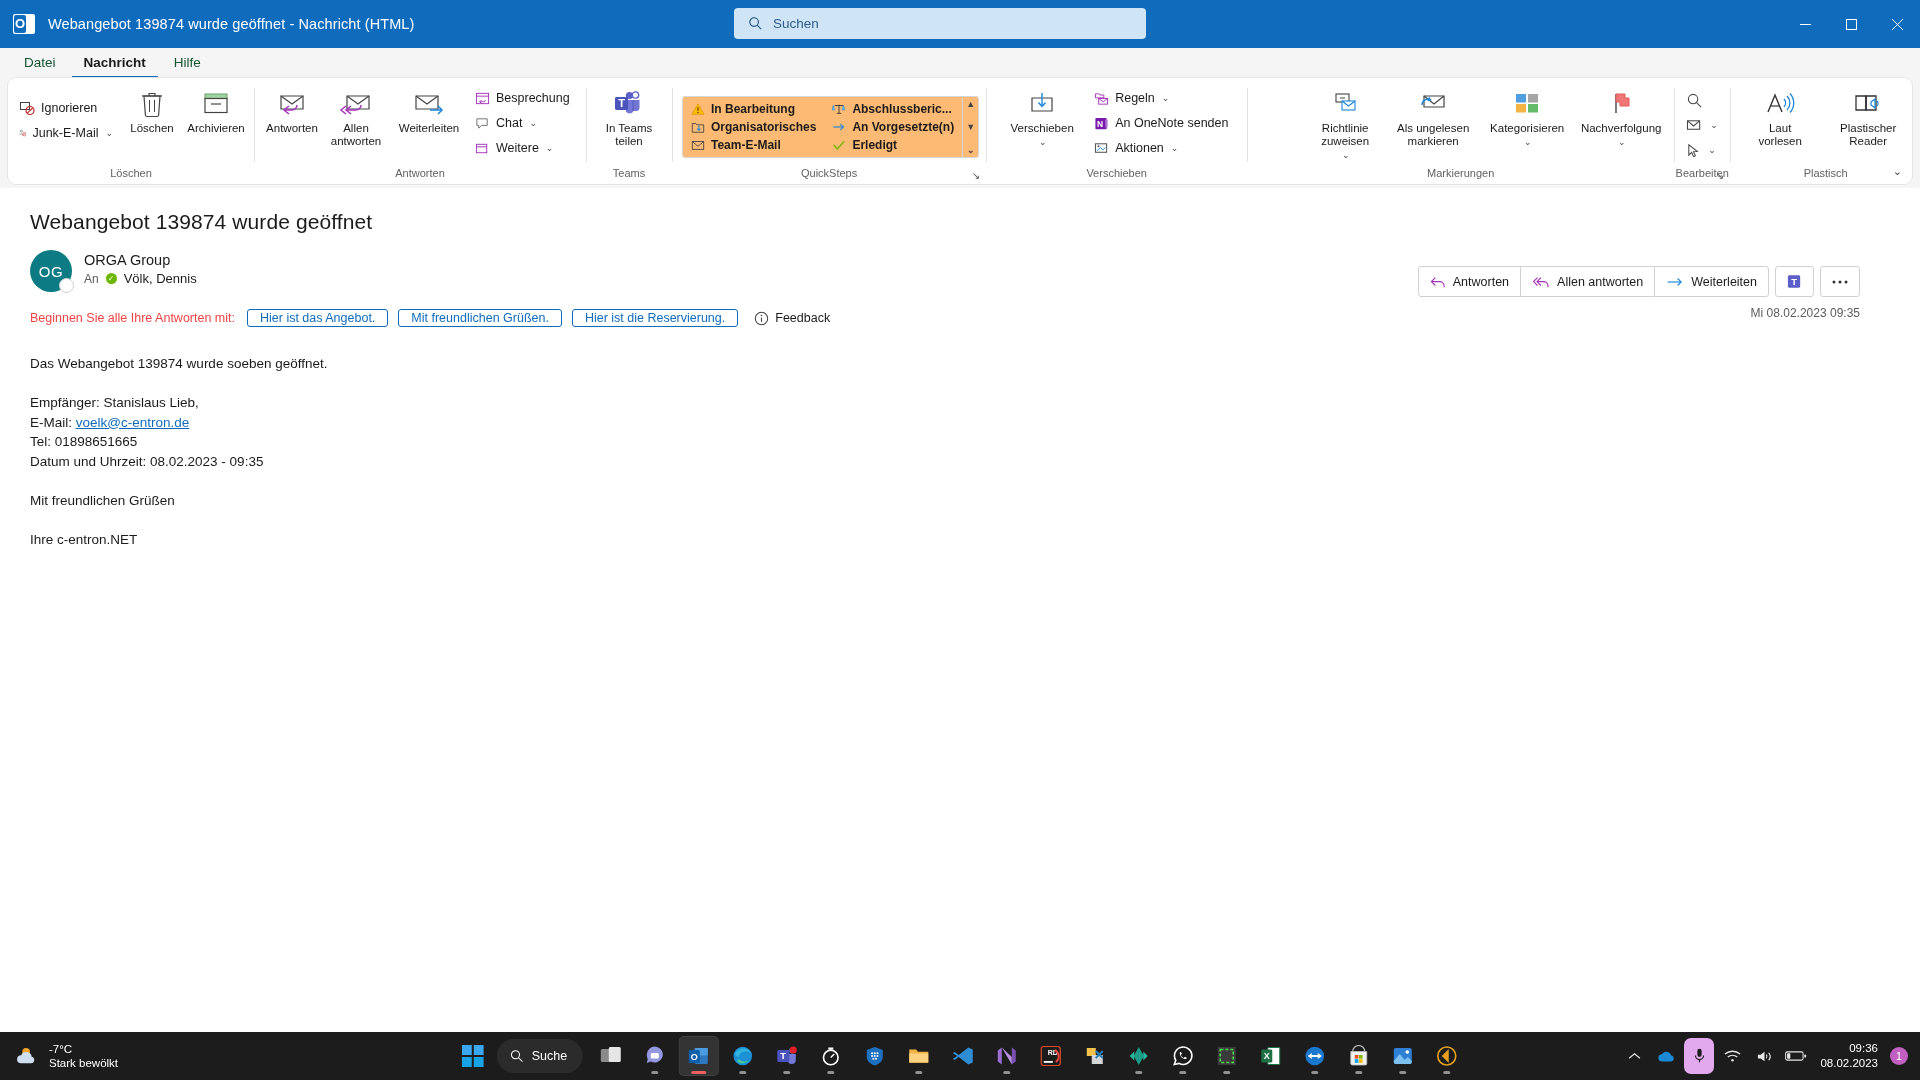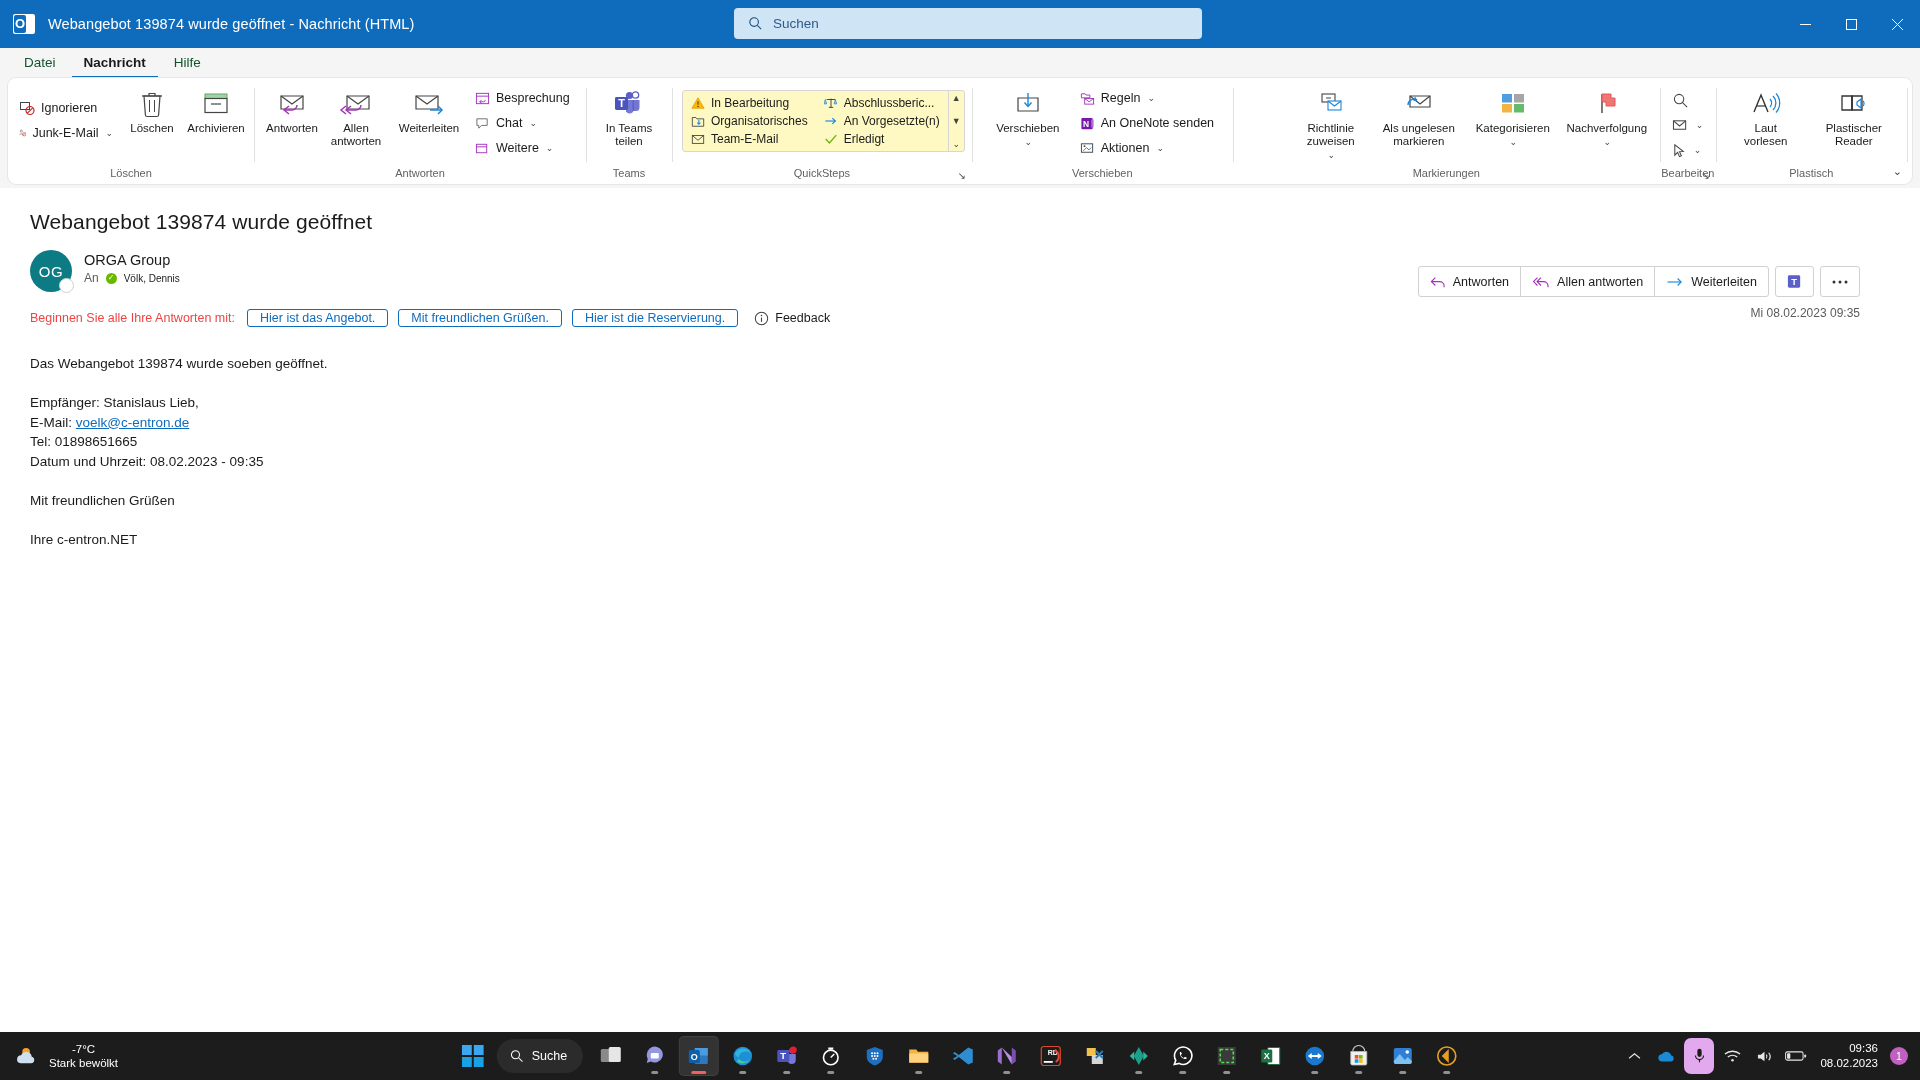--- a/index.html
+++ b/index.html
@@ -25,21 +25,21 @@
   .outlook-glyph::before {
     content:""; position:absolute; left:1px; top:1px; width:12px; height:18px;
     background:#0f6cbd; border-radius:2px;
   }
   .outlook-glyph::after {
     content:"O"; position:absolute; left:2px; top:0px; font-size:13px; color:#fff;
     font-weight:bold; line-height:20px;
   }
   #window-title { font-size: 14.5px; letter-spacing: .1px; white-space: nowrap; }
   #search-wrap {
-    position: absolute; left: 734px; top: 8px; width: 468px; height: 31px;
+    position: absolute; left: 734px; top: 8px; width: 412px; height: 31px;
     background: #cfe4f5; border-radius: 4px; display: flex; align-items: center;
     padding-left: 14px; gap: 10px;
   }
   #search-wrap svg { flex: 0 0 auto; }
   #search-input {
     border: none; background: transparent; outline: none; width: 100%;
     font-family: "Liberation Sans", sans-serif; font-size: 13.5px; color: #1b4f82;
   }
   #search-input::placeholder { color: #2b5b8c; opacity: 1; }
   #win-ctrl { position:absolute; right:0; top:0; height:48px; display:flex; }
@@ -84,22 +84,23 @@
   .smallcol { display:flex; flex-direction:column; justify-content:flex-start; gap:1px; padding-top:2px;}
   .smallbtn {
     display:flex; align-items:center; gap:6px; height:24px; padding: 0 6px 0 4px;
     border-radius:3px; cursor: default; white-space: nowrap;
   }
   .smallbtn .lbl { font-size:12.5px; color:#1b1b1b; }
   .chev { font-size: 9px; color:#444; margin-left:1px; }
 
   
   .qsbox {
-    border:1px solid #d6d6d6; border-radius:3px; display:flex; height: 62px; margin-top:6px;
-    background:#fef9c3;
+    border:1px solid #d6d6d6; border-radius:3px; display:flex; height: 62px; margin-top:12px;
+    background:#fdba74;
+    font-weight:bold;
   }
   .qscols { display:flex; }
   .qscol { display:flex; flex-direction:column; padding: 3px 2px; }
   .qsitem {
     display:flex; align-items:center; gap:6px; height:18.5px; padding: 0 6px; border-radius:2px;
     white-space: nowrap; cursor: default;
   }
   .qsitem .lbl { font-size: 12px; color:#1b1b1b; }
   .qsscroll {
     width:16px; border-left:1px solid #d6d6d6; display:flex; flex-direction:column;
@@ -124,21 +125,21 @@
   }
   #fromtext { padding-top: 2px; }
   #sendername { font-size: 14.5px; color:#1b1b1b; }
   #torow { display:flex; align-items:center; gap:7px; margin-top:3px; }
   #tolabel { font-size:12px; color:#5b5b5b; }
   .presence-dot {
     width:11px; height:11px; border-radius:50%; background:#6bb700; position:relative;
     display:inline-flex; align-items:center; justify-content:center;
   }
   .presence-dot::after { content:"✓"; font-size:8px; color:#fff; line-height:1; }
-  #recipient { font-size:10px; color:#1b1b1b; }
+  #recipient { font-size:13px; color:#1b1b1b; }
 
   #actionbar { position:absolute; right:30px; top: 16px; display:flex; align-items:center; }
   .abtn {
     border:1px solid #d1d1d1; height:31px; display:flex; align-items:center; gap:7px;
     padding: 0 11px; font-size:12.5px; color:#1b1b1b; background:#fff; cursor:default;
     margin-left:-1px; white-space:nowrap;
   }
   .abtn.icononly { padding: 0 10px; margin-left:6px; border-radius:3px;}
   #msgdate { position:absolute; right:30px; top:56px; font-size:12px; color:#5b5b5b; }
 
@@ -155,21 +156,21 @@
   }
   #body p { min-height: 19.5px; }
   #body a { color:#0f6cbd; }
 
   
   #taskbar {
     position:absolute; left:0; bottom:0; width:1920px; height:48px; background:#1c1c1c;
     display:flex; align-items:center; color:#fff;
   }
   #weather { display:flex; align-items:center; gap:9px; padding-left: 14px; cursor:default; }
-  #weather .wtext { font-size: 11.5px; line-height:14px;text-align:center; }
+  #weather .wtext { font-size: 11.5px; line-height:14px; }
   #tb-center {
     position:absolute; left:50%; transform: translateX(-50%);
     display:flex; align-items:center; gap:4px;
   }
   .tbicon {
     width: 40px; height: 40px; display:flex; align-items:center; justify-content:center;
     border-radius:5px; position:relative; cursor:default;
   }
   .tbicon.active { background: rgba(255,255,255,.10); box-shadow: inset 0 0 0 1px rgba(255,255,255,.07); }
   .tbicon.running::after {

